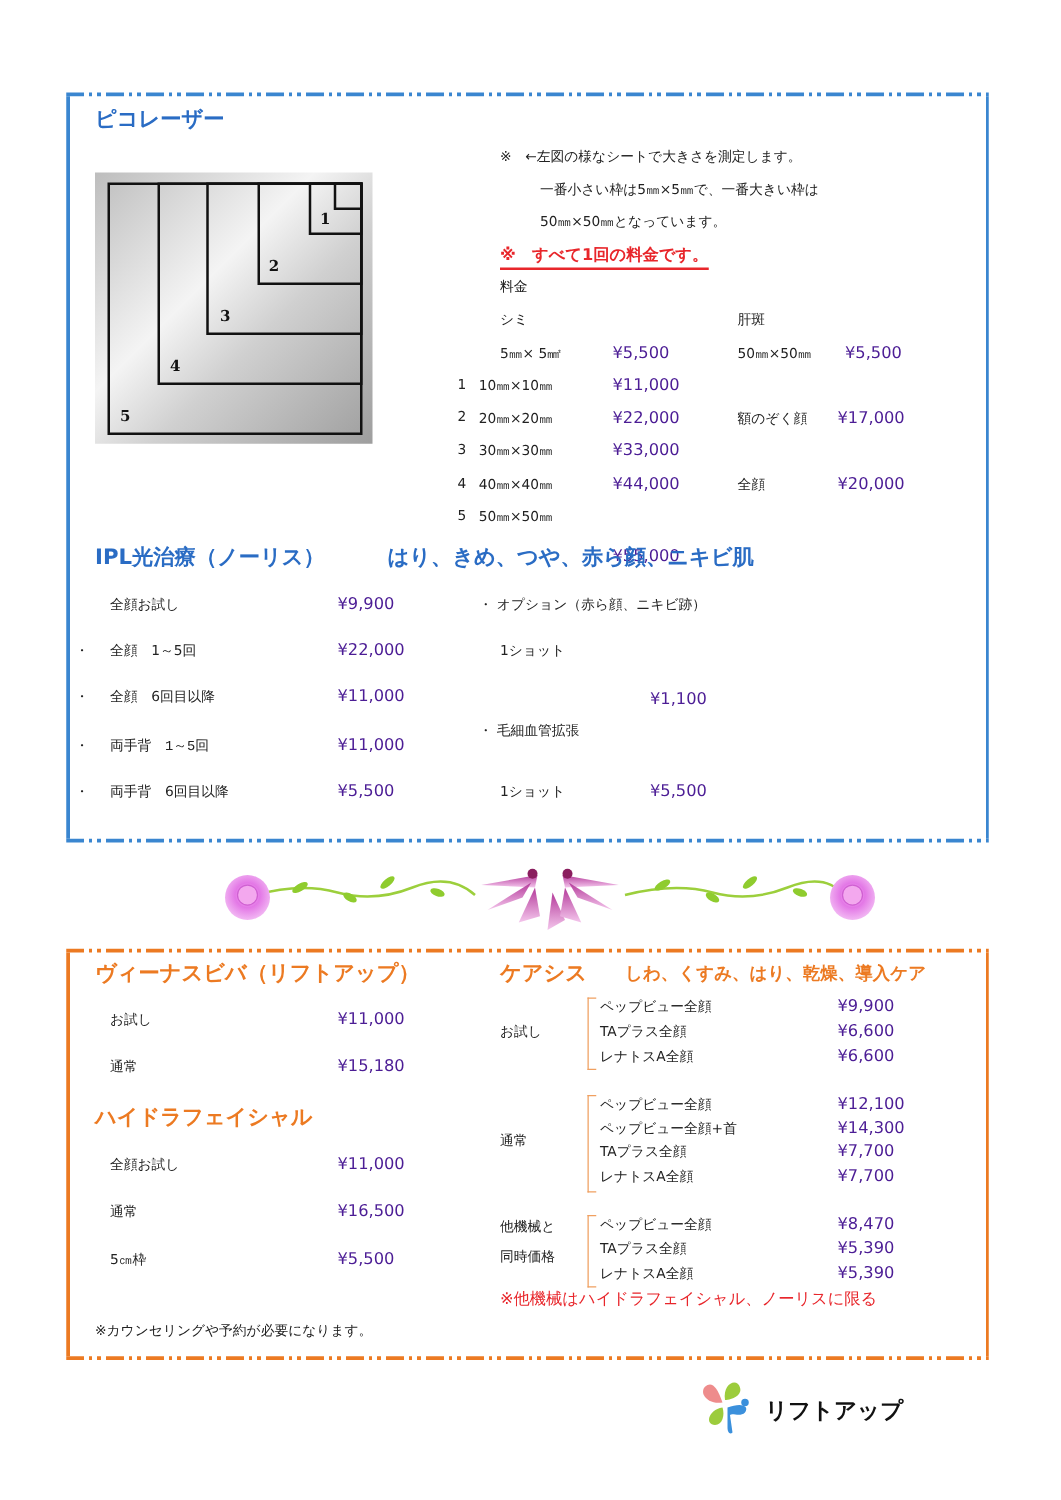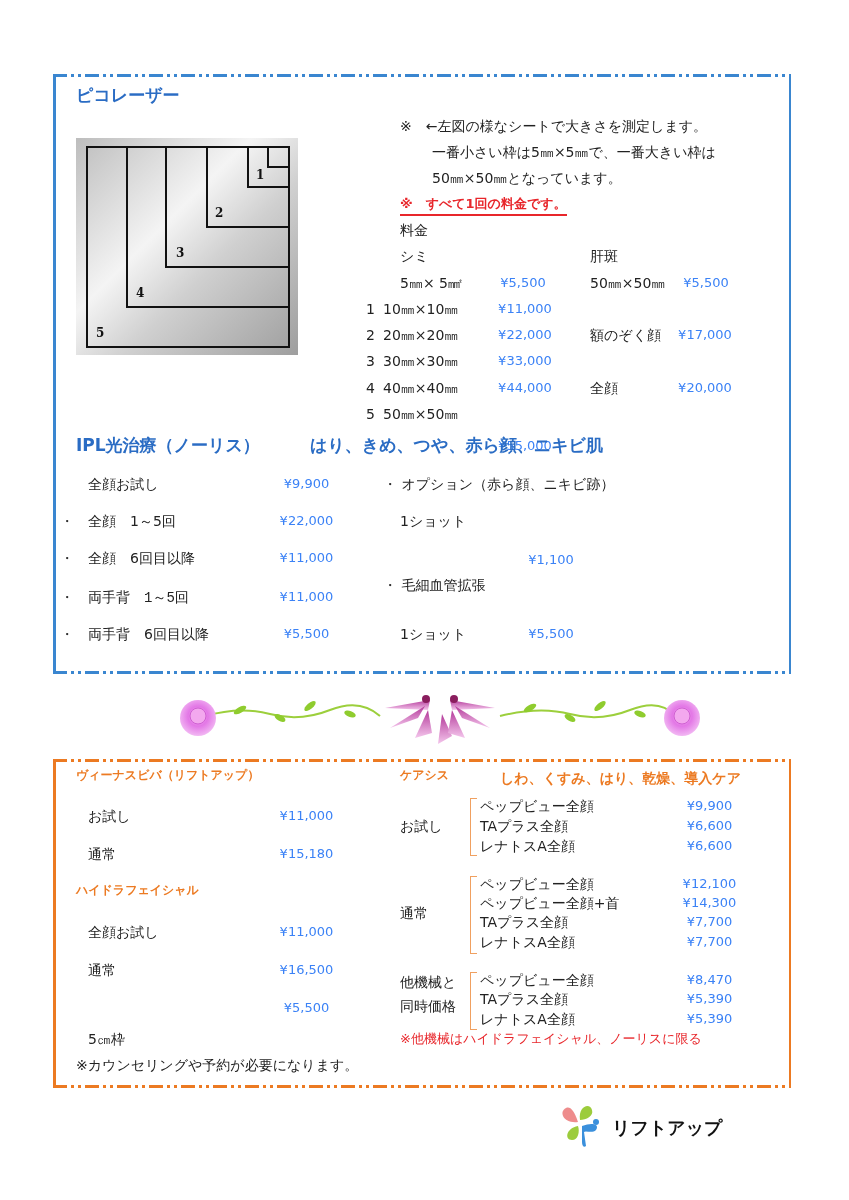--- a/index.html
+++ b/index.html
@@ -4,26 +4,26 @@
 <style>
   * { margin:0; padding:0; box-sizing:border-box; }
   html, body { width:849px; height:1200px; background:#fff; overflow:hidden; }
   body { position:relative; font-family:"DejaVu Sans","Liberation Sans",sans-serif; color:#222; font-size:13px; }
   .abs { position:absolute; white-space:nowrap; }
   .box-blue { position:absolute; left:53px; top:74px; width:738px; height:600px;
     border:3px dashed #3a86d0; border-image: repeating-linear-gradient(90deg,#3a86d0 0 14px,transparent 14px 18px,#3a86d0 18px 21px,transparent 21px 25px,#3a86d0 25px 28px,transparent 28px 32px) 3; }
   .box-orange { position:absolute; left:53px; top:759px; width:738px; height:329px;
     border:3px dashed #ec7a22; border-image: repeating-linear-gradient(90deg,#ec7a22 0 14px,transparent 14px 18px,#ec7a22 18px 21px,transparent 21px 25px,#ec7a22 25px 28px,transparent 28px 32px) 3; }
   .h-blue { color:#2a6cc4; font-weight:bold; font-size:17px; }
-  .h-orange { color:#ec7a22; font-weight:bold; font-size:12px; }
+  .h-orange { color:#ec7a22; font-weight:bold; font-size:17px; }
   .sub-orange { color:#ec7a22; font-weight:bold; font-size:14px; }
   .red-note { color:#e8262b; font-weight:bold; font-size:13px; border-bottom:2px solid #e8262b; padding-bottom:1px; }
   .red-plain { color:#e8262b; font-size:13px; }
-  .txt { font-size:14px; color:#222; }
-  .price { font-size:13px; color:#3b82f6; text-align:center; }
+  .txt { font-size:11px; color:#222; }
+  .price { font-size:13px; color:#4c1d95; text-align:left; }
   .sheet { position:absolute; left:76px; top:138px; width:222px; height:217px;
     background:linear-gradient(135deg,#bdbdbd 0%,#f4f4f4 40%,#d0d0d0 60%,#9e9e9e 100%); }
   .sq { position:absolute; border:2px solid #111; }
   .sqn { position:absolute; font-family:"DejaVu Serif",serif; font-weight:bold; font-size:12px; color:#111; }
   .bracket { position:absolute; border:1.5px solid #f0a060; border-right:none; width:7px; }
   .divider { position:absolute; left:170px; top:688px; width:540px; height:56px; }
   .logo { position:absolute; left:556px; top:1102px; width:50px; height:50px; }
 </style>
 </head>
 <body>
@@ -171,21 +171,21 @@
   <div class="abs txt" style="left:88px;top:846px;">通常</div>
   <div class="abs price" style="left:270px;top:846px;width:73px;">¥15,180</div>
 </div>
 
 <div class="abs h-orange" style="left:76px;top:882px;">ハイドラフェイシャル</div>
 <div>
   <div class="abs txt" style="left:88px;top:924px;">全顔お試し</div>
   <div class="abs price" style="left:270px;top:924px;width:73px;">¥11,000</div>
   <div class="abs txt" style="left:88px;top:962px;">通常</div>
   <div class="abs price" style="left:270px;top:962px;width:73px;">¥16,500</div>
-  <div class="abs txt" style="left:88px;top:1000px;margin-top:31px;">5㎝枠</div>
+  <div class="abs txt" style="left:88px;top:1000px;">5㎝枠</div>
   <div class="abs price" style="left:270px;top:1000px;width:73px;">¥5,500</div>
 </div>
 
 <div class="abs txt" style="left:76px;top:1057px;">※カウンセリングや予約が必要になります。</div>
 
 <div class="abs h-orange" style="left:400px;top:767px;">ケアシス</div>
 <div class="abs sub-orange" style="left:500px;top:770px;">しわ、くすみ、はり、乾燥、導入ケア</div>
 
 <div>
   <div class="abs txt" style="left:400px;top:818px;">お試し</div>

